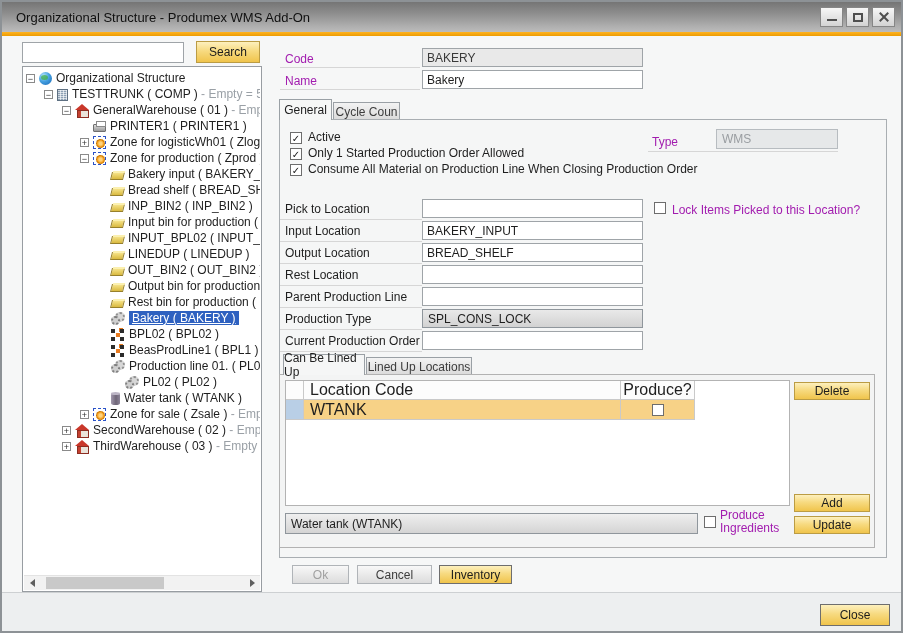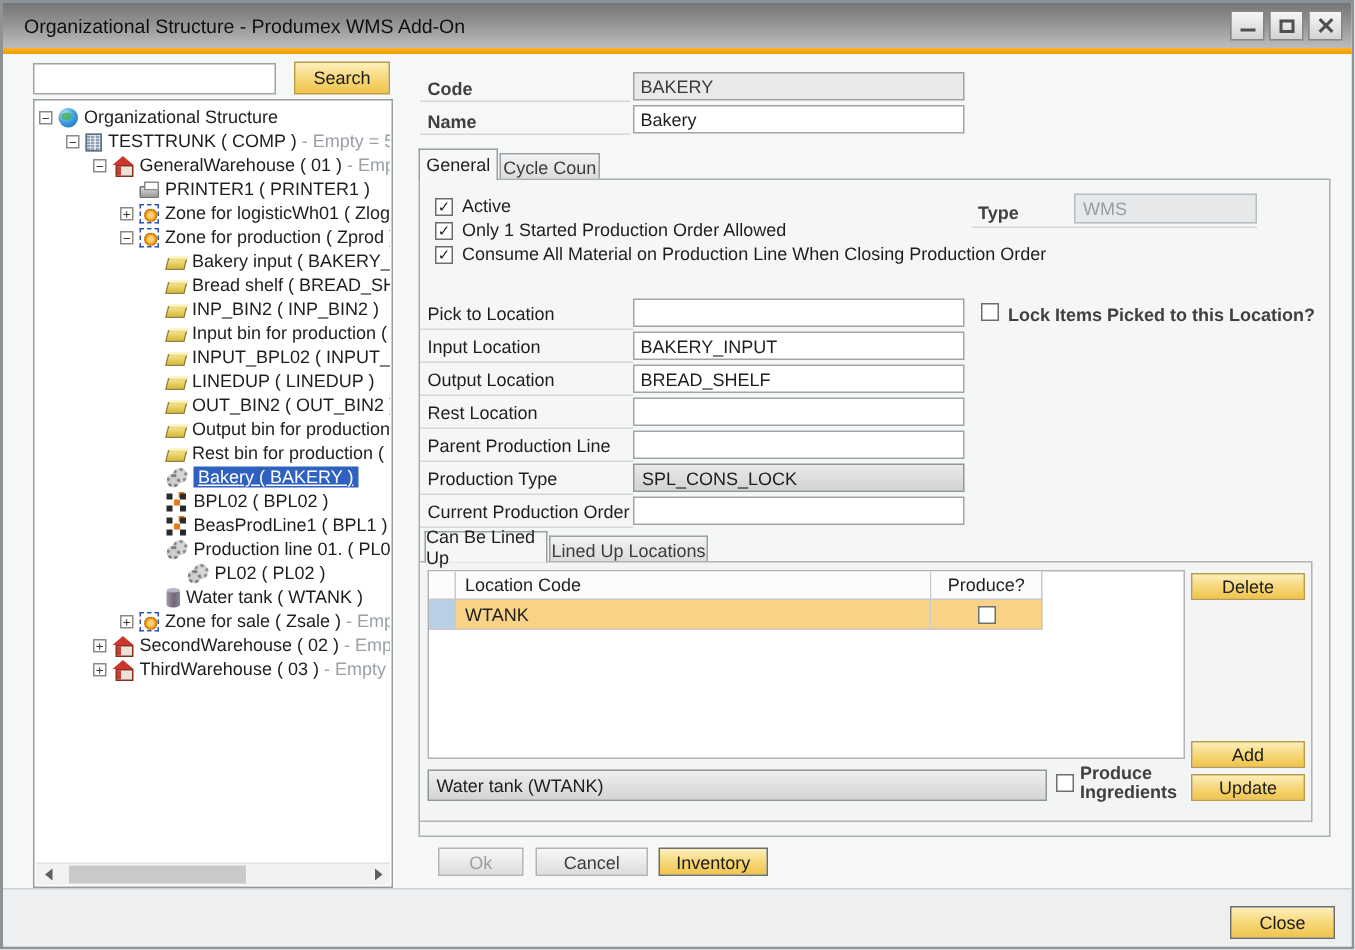--- a/index.html
+++ b/index.html
@@ -68,21 +68,21 @@
 
   
   .hscroll { position:absolute; left:1px; right:1px; bottom:1px; height:15px; background:#f2f2f2; border-top:1px solid #e3e3e3; }
   .sb-arrow { position:absolute; top:0; width:16px; height:14px; display:flex; align-items:center; justify-content:center; }
   .sb-left { left:0; } .sb-right { right:0; }
   .tri-l { border-top:4px solid transparent; border-bottom:4px solid transparent; border-right:5px solid #5f5f5f; }
   .tri-r { border-top:4px solid transparent; border-bottom:4px solid transparent; border-left:5px solid #5f5f5f; }
   .sb-thumb { position:absolute; left:22px; top:1px; width:118px; height:12px; background:#c9c9c9; }
 
   
-  .flabel { position:absolute; font-size:12px; color:#404040;font-weight:bold; }
+  .flabel { position:absolute; font-size:12px; color:#a21caf; }
   .uline { position:absolute; height:1px; background:#d6d6d6; }
 
   
   .tab { position:absolute; font-size:12px; display:flex; align-items:center; justify-content:center; border:1px solid #9aa0a5; border-bottom:none; }
   .tab.active { background:#f6f7f6; z-index:3; }
   .tab.inactive { background:linear-gradient(#f3f3f3,#dadada); color:#3d3d3d; }
   .tabpanel { position:absolute; border:1px solid #a9aeb2; background:#f5f6f6; }
 
   
   .cb { display:inline-block; width:12px; height:12px; background:#fff; border:1px solid #6d6d6d; font:bold 10px/11px "DejaVu Sans",sans-serif; text-align:center; color:#161616; }
@@ -98,21 +98,21 @@
 
   
   .field-rows { position:absolute; left:277px; top:195px; width:608px; height:160px; }
   .frow-label { position:absolute; left:6px; font-size:12px; }
   .frow-line { position:absolute; left:1px; width:142px; height:1px; background:#d6d6d6; }
   .frow-input { position:absolute; left:143px; width:221px; height:19px; }
 
   
   .grid { position:absolute; left:283px; top:378px; width:505px; height:126px; background:#fff; border:1px solid #b3b3b3; }
   .ghead, .grow { display:flex; }
-  .gcell { border-right:1px solid #c9c9c9; border-bottom:1px solid #c9c9c9; font-size:12px; display:flex; align-items:center; overflow:hidden; }
+  .gcell { border-right:1px solid #c9c9c9; border-bottom:1px solid #c9c9c9; font-size:16px; display:flex; align-items:center; overflow:hidden; }
   .ghead .gcell { height:19px; background:#fcfcfc; }
   .grow .gcell { height:20px; }
   .gc0 { width:18px; justify-content:center; }
   .gc1 { width:317px; padding-left:6px; }
   .gc2 { width:74px; justify-content:center; }
   .grow .gc0 { background:#b9cfe6; }
   .grow .gc1, .grow .gc2 { background:#f7d287; }
 
   .groupbox { position:absolute; left:277px; top:372px; width:596px; height:174px; border:1px solid #b2b2b2; background:#f3f4f4; }
 </style>

